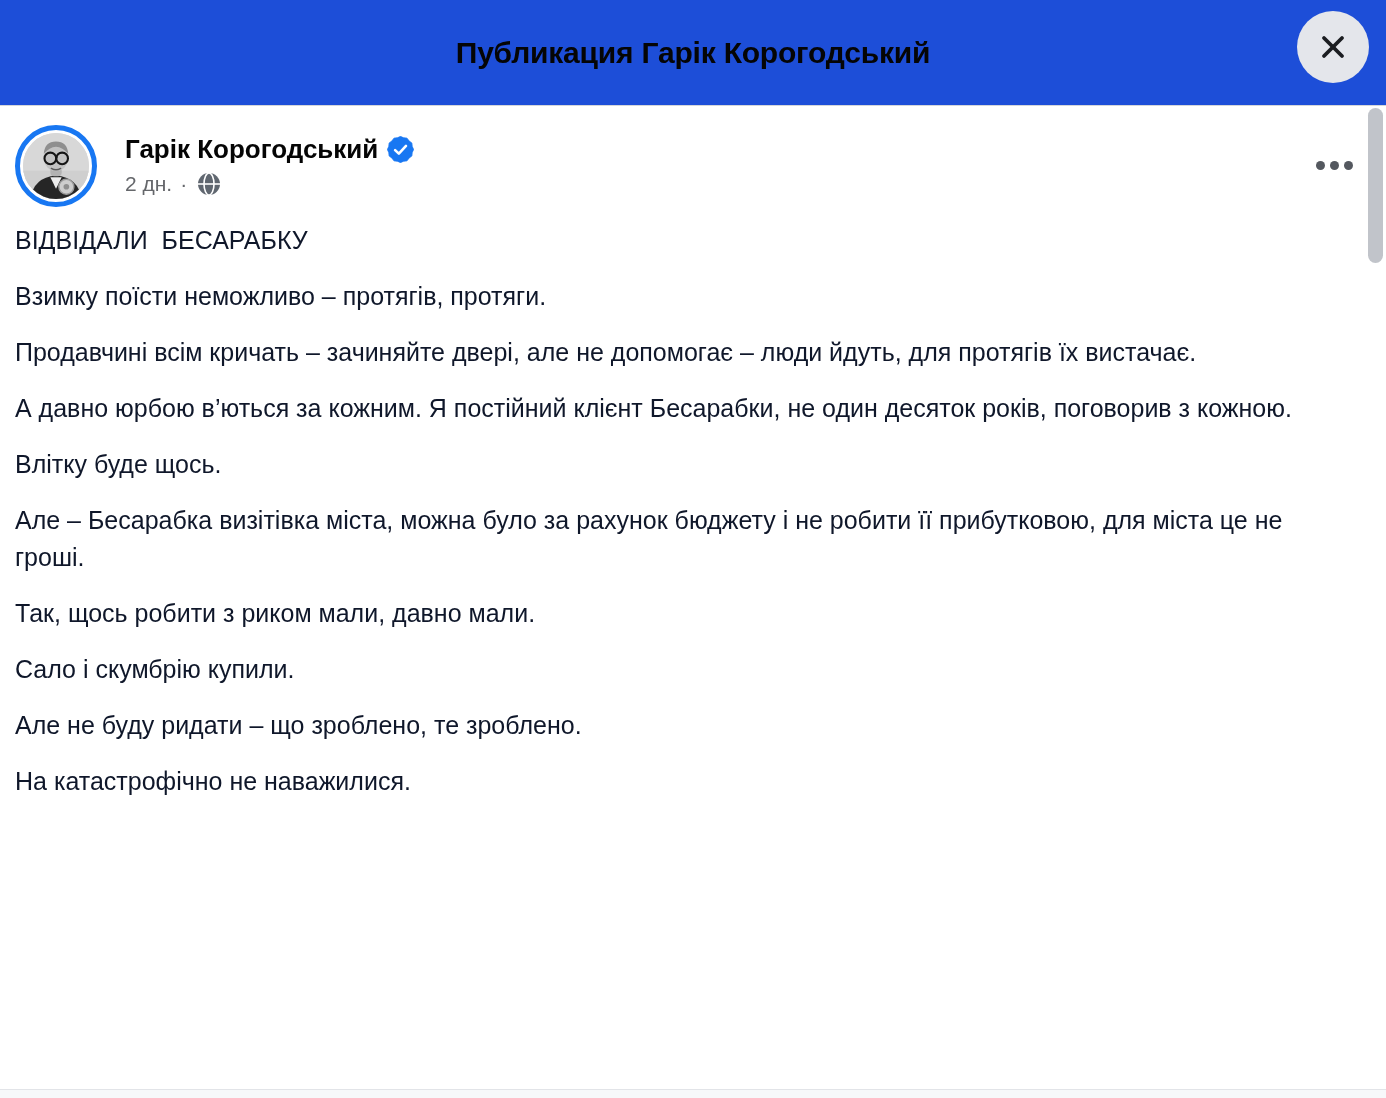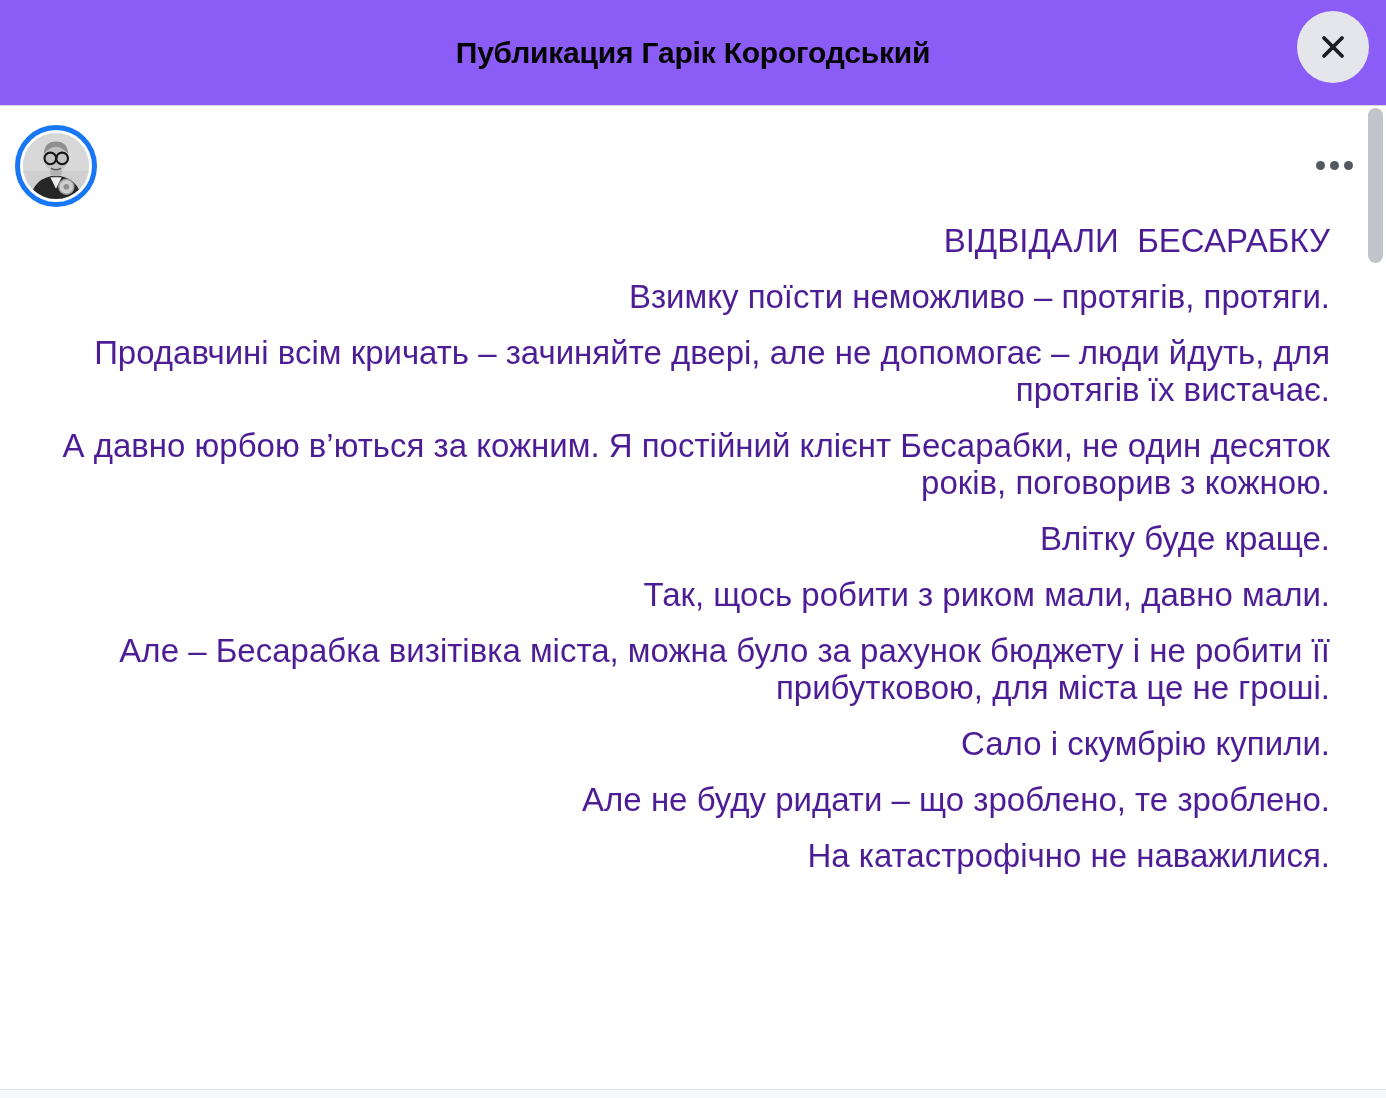--- a/index.html
+++ b/index.html
@@ -1,21 +1,21 @@
 <!DOCTYPE html>
 <html><head>
 <meta charset="utf-8">
 <style>
   * { margin:0; padding:0; box-sizing:border-box; }
   html,body { width:1386px; height:1098px; overflow:hidden; background:#fff;
     font-family:"Liberation Sans","DejaVu Sans",sans-serif; color:#050505; }
   .modal { position:relative; width:1386px; height:1098px; background:#fff; }
 
   
-  .modal-header { position:relative; height:105px; background:#8b5cf6; }
+  .modal-header { position:relative; height:105px; background:#1d4ed8; }
   .modal-title { position:absolute; left:0; right:0; top:0; height:105px;
     display:flex; align-items:center; justify-content:center;
     font-size:30px; font-weight:700; color:#050505; letter-spacing:-0.2px; }
   .close-btn { position:absolute; right:17px; top:11px; width:72px; height:72px;
     border-radius:50%; background:#e4e6eb; border:none; cursor:pointer;
     display:flex; align-items:center; justify-content:center; }
   .header-divider { position:absolute; top:105px; left:0; width:1386px; height:1px;
     background:#d4d6da; }
 
   
@@ -32,22 +32,22 @@
   .meta-line { display:flex; align-items:center; gap:8px; margin-top:6px;
     font-size:21px; color:#65676b; line-height:26px; cursor:pointer; }
   .globe-icon { width:24px; height:24px; display:inline-block; margin-left:2px; }
   .menu-btn { position:absolute; right:30px; top:40px; width:44px; height:40px;
     border:none; background:transparent; cursor:pointer;
     display:flex; align-items:center; justify-content:center; gap:5px; }
   .menu-btn .dot { width:9px; height:9px; border-radius:50%; background:#54585f; }
 
   
   .post-body { padding:15px 56px 0 15px; }
-  .post-body p { font-size:33px; line-height:37px; color:#4c1d95;
-    margin:0 0 19px 0; white-space:pre-wrap;text-align:right; }
+  .post-body p { font-size:25px; line-height:37px; color:#0f172a;
+    margin:0 0 19px 0; white-space:pre-wrap; }
 
   
   .scrollbar-thumb { position:absolute; right:3px; top:108px; width:15px; height:155px;
     border-radius:8px; background:#c1c4ca; }
   .bottom-strip { position:absolute; left:0; bottom:0; width:1386px; height:9px;
     background:#f7f8fa; border-top:1px solid #e2e4e8; }
 </style>
 </head>
 <body>
 
@@ -80,20 +80,43 @@
           <ellipse cx="35" cy="26" rx="13" ry="14.5" fill="#c2c2c2"></ellipse>
           <path d="M22 22 Q23 9 35 9 Q47 9 48 22 Q42 15 35 14.5 Q28 15 22 22 Z" fill="#8f8f8f"></path>
           <circle cx="29" cy="27" r="6.2" fill="none" stroke="#151515" stroke-width="2.2"></circle>
           <circle cx="41.5" cy="27" r="6.2" fill="none" stroke="#151515" stroke-width="2.2"></circle>
           <line x1="34.5" y1="25.5" x2="36.5" y2="25.5" stroke="#151515" stroke-width="2"></line>
           <path d="M30 37.5 Q35 40.5 40 37.5" fill="none" stroke="#5a5a5a" stroke-width="1.4" stroke-linecap="round"></path>
         </svg>
       </span>
     </div>
 
+    <div class="author-block">
+      <div class="author-line">
+        <span class="author-name">Гарік Корогодський</span>
+        <span class="verified-badge">
+          <svg width="27" height="27" viewBox="0 0 28 28">
+            <polygon points="27.5,14 26.08,17.24 25.69,20.75 22.84,22.84 20.75,25.69 17.24,26.08 14,27.5 10.76,26.08 7.25,25.69 5.16,22.84 2.31,20.75 1.92,17.24 0.5,14 1.92,10.76 2.31,7.25 5.16,5.16 7.25,2.31 10.76,1.92 14,0.5 17.24,1.92 20.75,2.31 22.84,5.16 25.69,7.25 26.08,10.76" fill="#1877f2" stroke="#1877f2" stroke-width="1" stroke-linejoin="round"></polygon>
+            <path d="M8.4 14.6 L12.3 18.3 L19.7 10.3" fill="none" stroke="#ffffff" stroke-width="2.7" stroke-linecap="round" stroke-linejoin="round"></path>
+          </svg>
+        </span>
+      </div>
+      <div class="meta-line">
+        <span>2 дн.</span>
+        <span>·</span>
+        <span class="globe-icon">
+          <svg width="24" height="24" viewBox="0 0 24 24">
+            <circle cx="12" cy="12" r="11" fill="#606770"></circle>
+            <path d="M1 12 H23" stroke="#ffffff" stroke-width="1.6"></path>
+            <ellipse cx="12" cy="12" rx="5" ry="11" fill="none" stroke="#ffffff" stroke-width="1.6"></ellipse>
+            <path d="M3 6.5 Q12 9 21 6.5 M3 17.5 Q12 15 21 17.5" fill="none" stroke="#606770" stroke-width="0"></path>
+          </svg>
+        </span>
+      </div>
+    </div>
 
     <button class="menu-btn">
       <span class="dot"></span>
       <span class="dot"></span>
       <span class="dot"></span>
     </button>
   </div>
 
   <div class="post-body">
 
@@ -101,25 +124,25 @@
 
 
       <p>Взимку поїсти неможливо – протягів, протяги.</p>
 
       <p>Продавчині всім кричать – зачиняйте двері, але не допомогає – люди йдуть, для протягів їх вистачає.</p>
 
 
 
       <p>А давно юрбою в’ються за кожним. Я постійний клієнт Бесарабки, не один десяток років, поговорив з кожною.</p>
 
-      <p>Влітку буде краще.</p>
+      <p>Влітку буде щось.</p>
+
+      <p>Але – Бесарабка визітівка міста, можна було за рахунок бюджету і не робити її прибутковою, для міста це не гроші.</p>
 
       <p>Так, щось робити з риком мали, давно мали.</p>
-
-      <p>Але – Бесарабка визітівка міста, можна було за рахунок бюджету і не робити її прибутковою, для міста це не гроші.</p>
 
       <p>Сало і скумбрію купили.</p>
 
       <p>Але не буду ридати – що зроблено, те зроблено.</p>
 
       <p>На катастрофічно не наважилися.</p>
 
   </div>
 
   <div class="scrollbar-thumb"></div>

